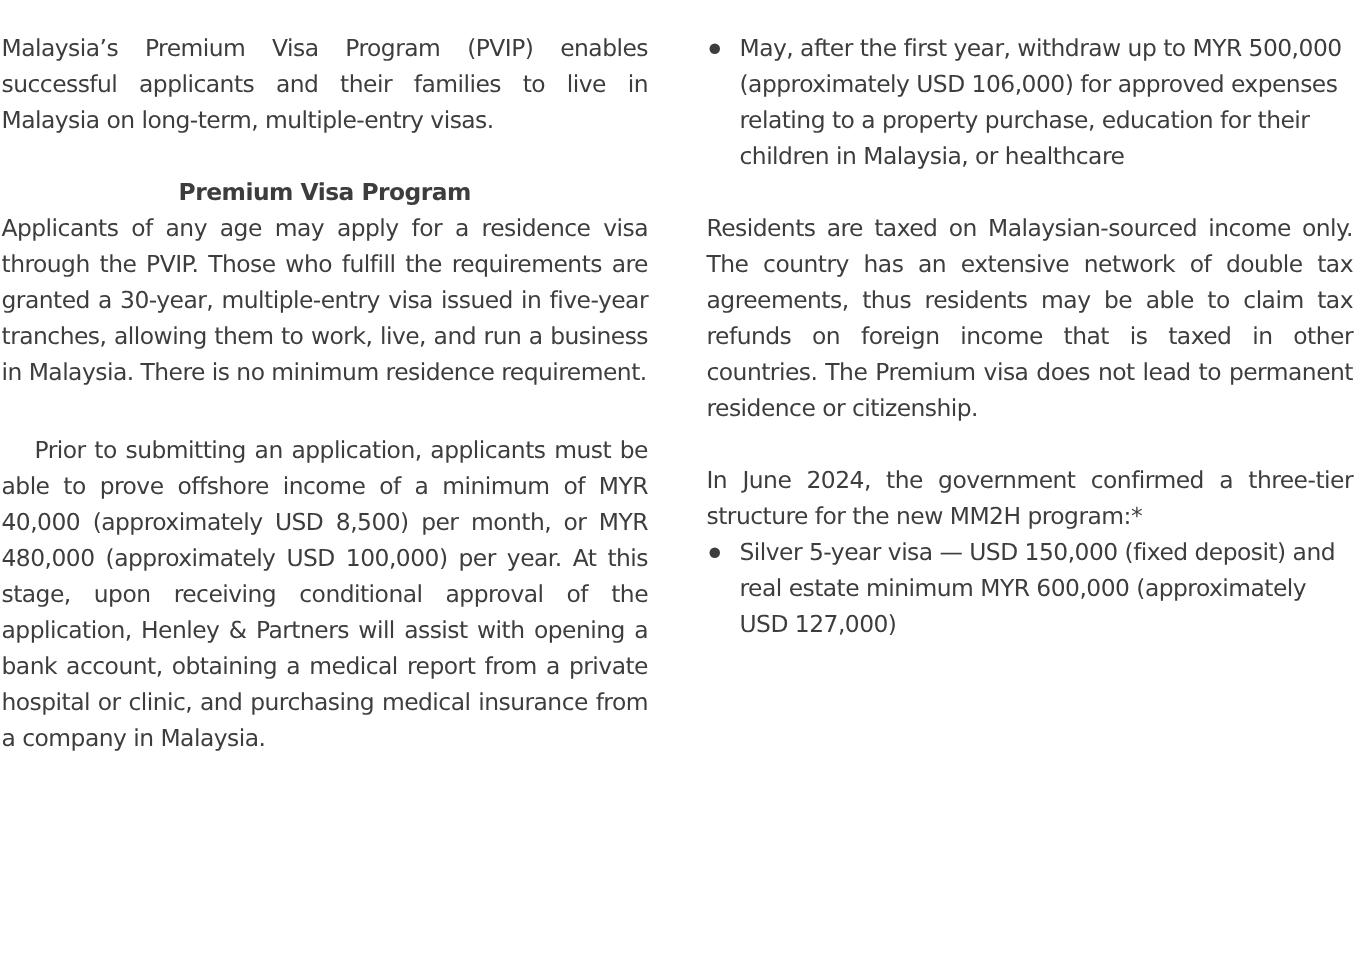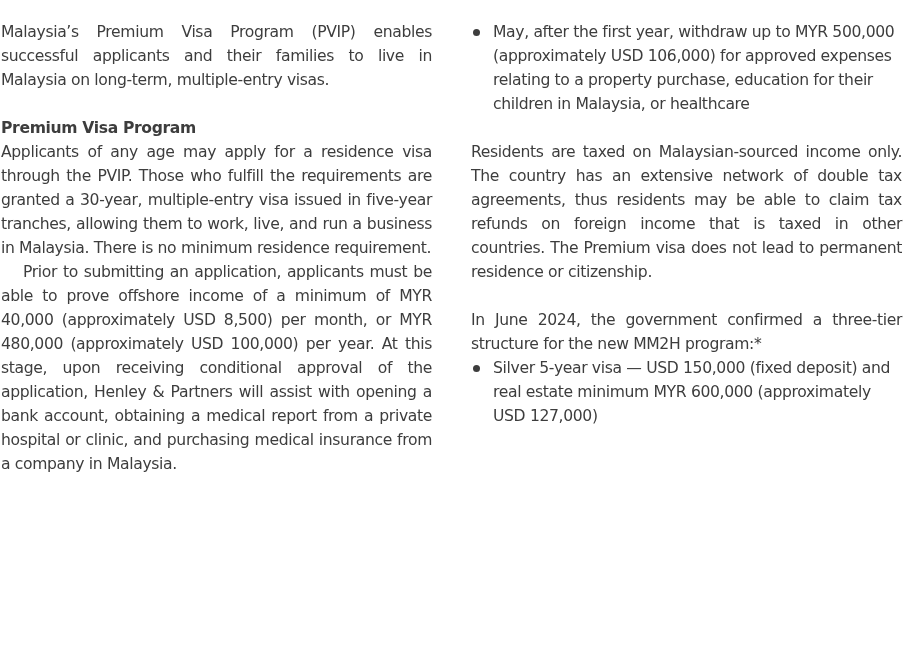--- a/index.html
+++ b/index.html
@@ -25,23 +25,24 @@
     .col-left { left: 1px; width: 431px; }
     .col-right { left: 471px; width: 431px; }
     .justify {
       text-align: justify;
       text-align-last: left;
       margin: 0;
     }
     .heading {
       font-weight: bold;
       margin: 0;
+      text-align: center;
     }
     .gap { height: 24px; }
-    .indent { text-indent: 22px; }
+    .indent { text-indent: 22px; margin-top: 28px; }
     ul.bullets {
       list-style: none;
       margin: 0;
       padding: 0;
     }
     ul.bullets li {
       position: relative;
       padding-left: 22px;
       text-align: left;
     }

